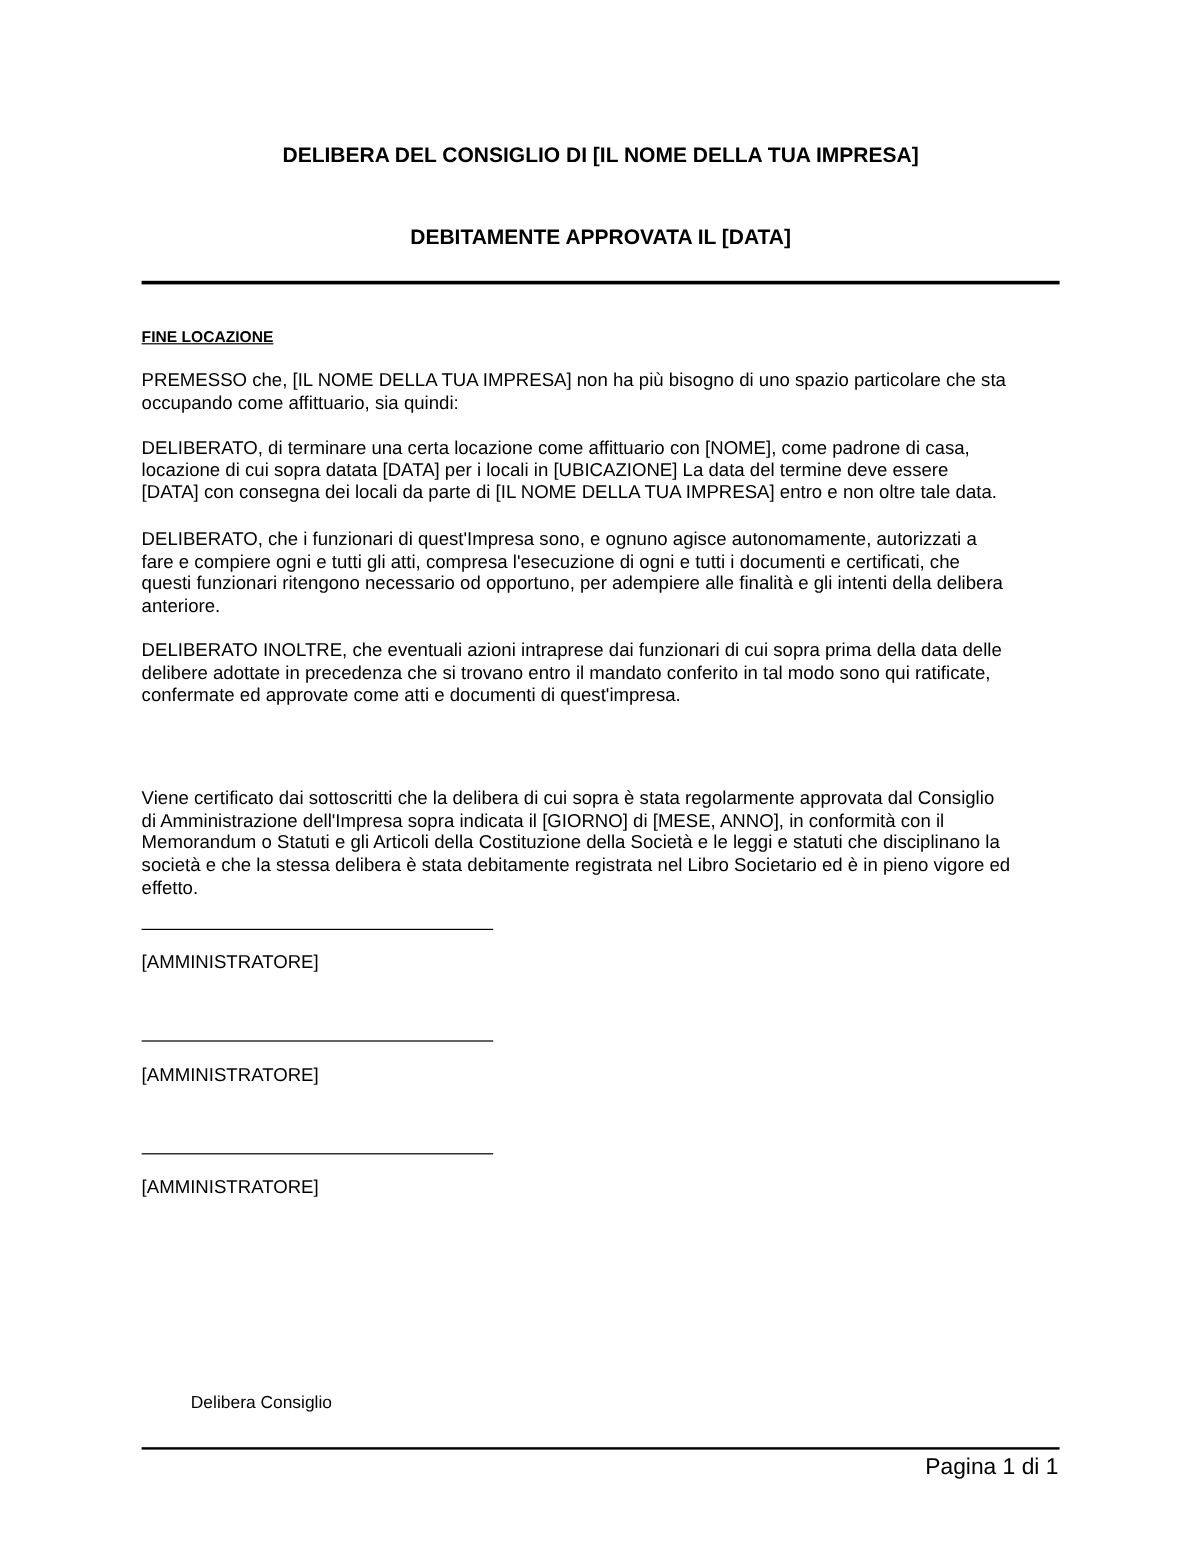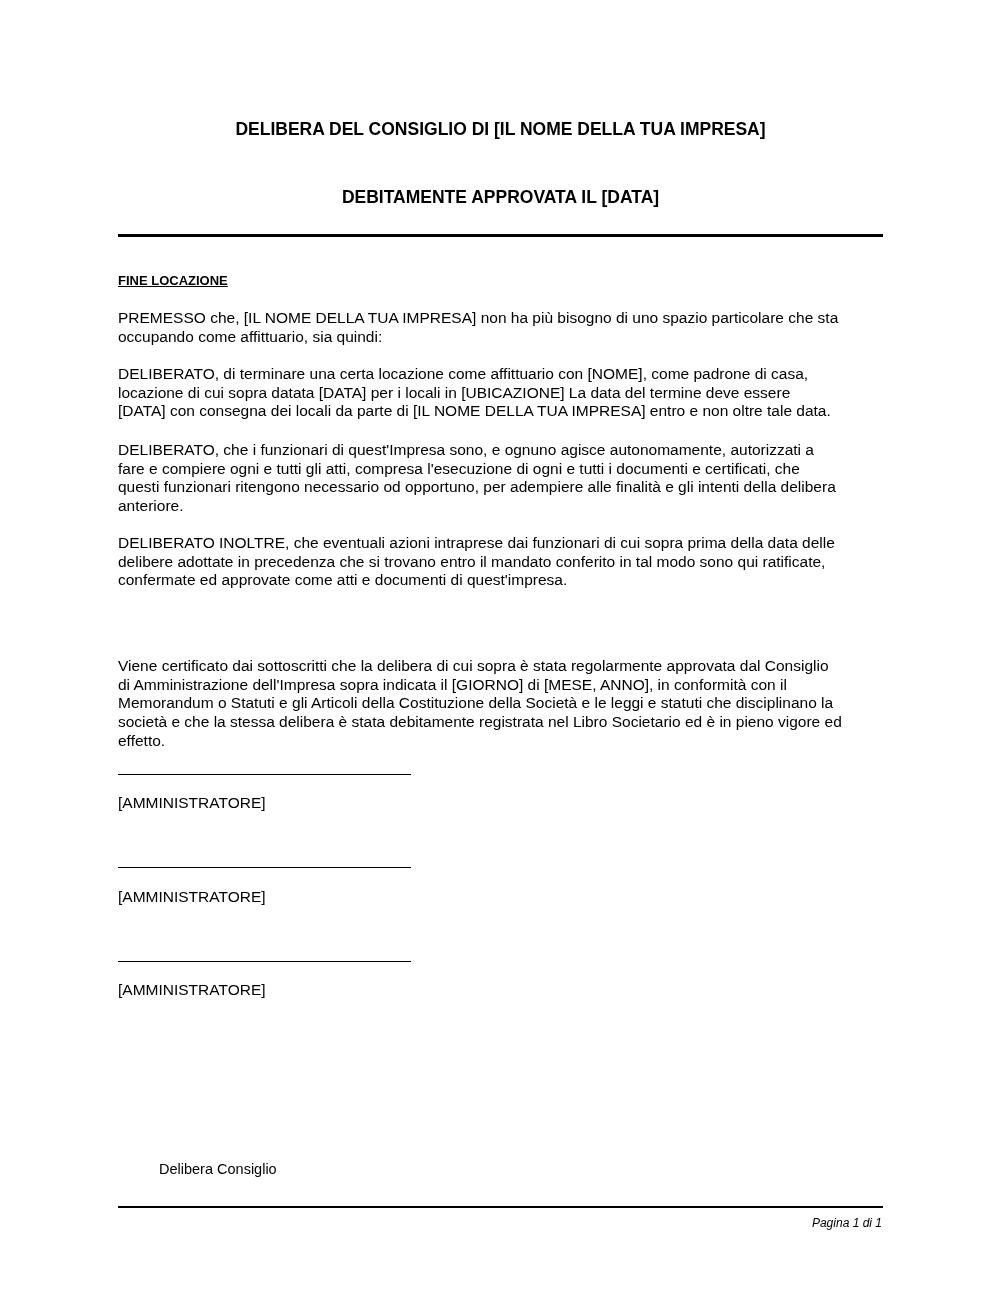--- a/index.html
+++ b/index.html
@@ -97,24 +97,23 @@
       left: 121px;
       top: 1160px;
       font-size: 14.5px;
       line-height: 18px;
       margin-left: 38px;
     }
     .footer-right {
       position: absolute;
       right: 118px;
       top: 1214px;
-      font-size: 12px;
+      font-size: 19px;
       line-height: 18px;
       text-align: center;
-      font-style: italic;
     }
   </style>
 </head>
 <body>
 
 <div class="page">
 
   <div class="title title-1">DELIBERA DEL CONSIGLIO DI [IL NOME DELLA TUA IMPRESA]</div>
   <div class="title title-3">DEBITAMENTE APPROVATA IL [DATA]</div>
 

